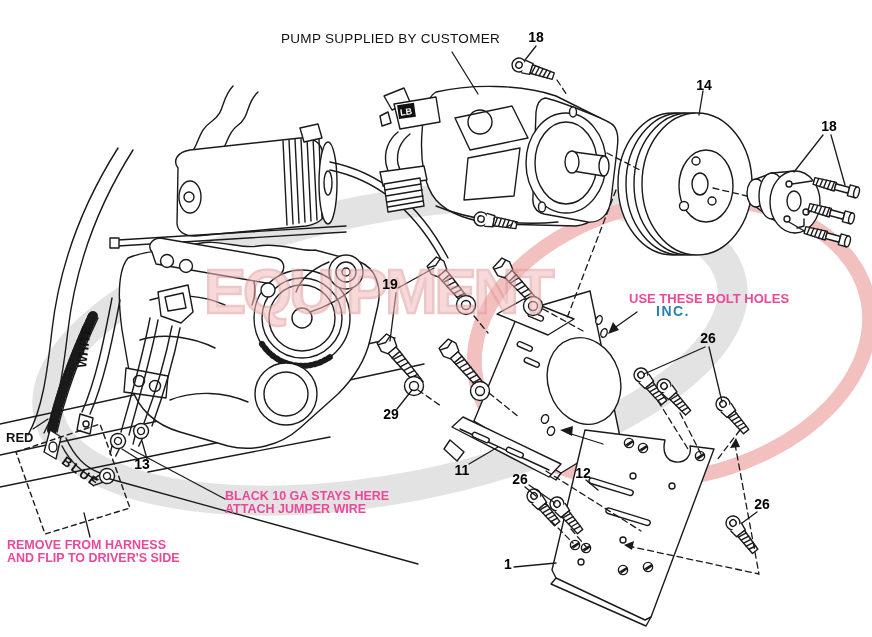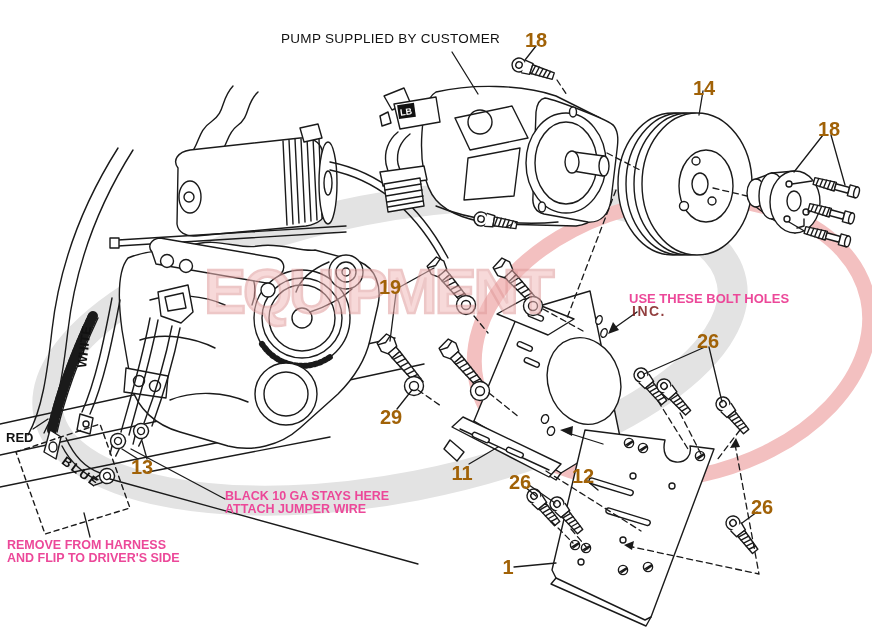--- a/index.html
+++ b/index.html
@@ -4,22 +4,22 @@
 <style>
   html,body{margin:0;padding:0;background:#fff;}
   #stage{position:relative;width:872px;height:637px;background:#fff;overflow:hidden;
          font-family:"Liberation Sans",sans-serif;}
   #art{position:absolute;left:0;top:0;z-index:2;}
   .wm{position:absolute;z-index:3;font-weight:bold;white-space:nowrap;pointer-events:none;}
   .wm-equip{left:204px;top:255px;font-size:63px;letter-spacing:-3px;color:#f2bbbb;
             -webkit-text-stroke:2.5px #e09a9a;opacity:.55;}
   .wm-spec{left:212px;top:312px;font-size:68px;letter-spacing:-2px;color:#cfcfcf;
            -webkit-text-stroke:2.5px #a8a8a8;opacity:.55;}
-  .wm-inc{left:632px;top:303px;font-size:14px;letter-spacing:1.5px;color:#7f1d1d;opacity:.85;}
-  .lbl{position:absolute;z-index:4;font-weight:bold;font-size:20px;color:#a16207;
+  .wm-inc{left:656px;top:303px;font-size:14px;letter-spacing:1.5px;color:#0369a1;opacity:.85;}
+  .lbl{position:absolute;z-index:4;font-weight:bold;font-size:14px;color:#000000;
        transform:translateX(-50%);white-space:nowrap;}
   .ann{position:absolute;z-index:4;font-weight:bold;font-size:12.5px;color:#ec4899;white-space:nowrap;text-align:center;}
   .title{position:absolute;z-index:4;font-weight:normal;font-size:13.5px;letter-spacing:.3px;color:#111;white-space:nowrap;}
   .wire{position:absolute;z-index:4;font-weight:bold;font-size:13px;color:#111;white-space:nowrap;}
   .rot-white{left:84px;top:347px;transform:translate(-50%,-50%) rotate(-83deg);}
   .rot-blue{left:81px;top:472px;transform:translate(-50%,-50%) rotate(36deg);letter-spacing:2px;}
 </style>
 </head>
 <body>
 

